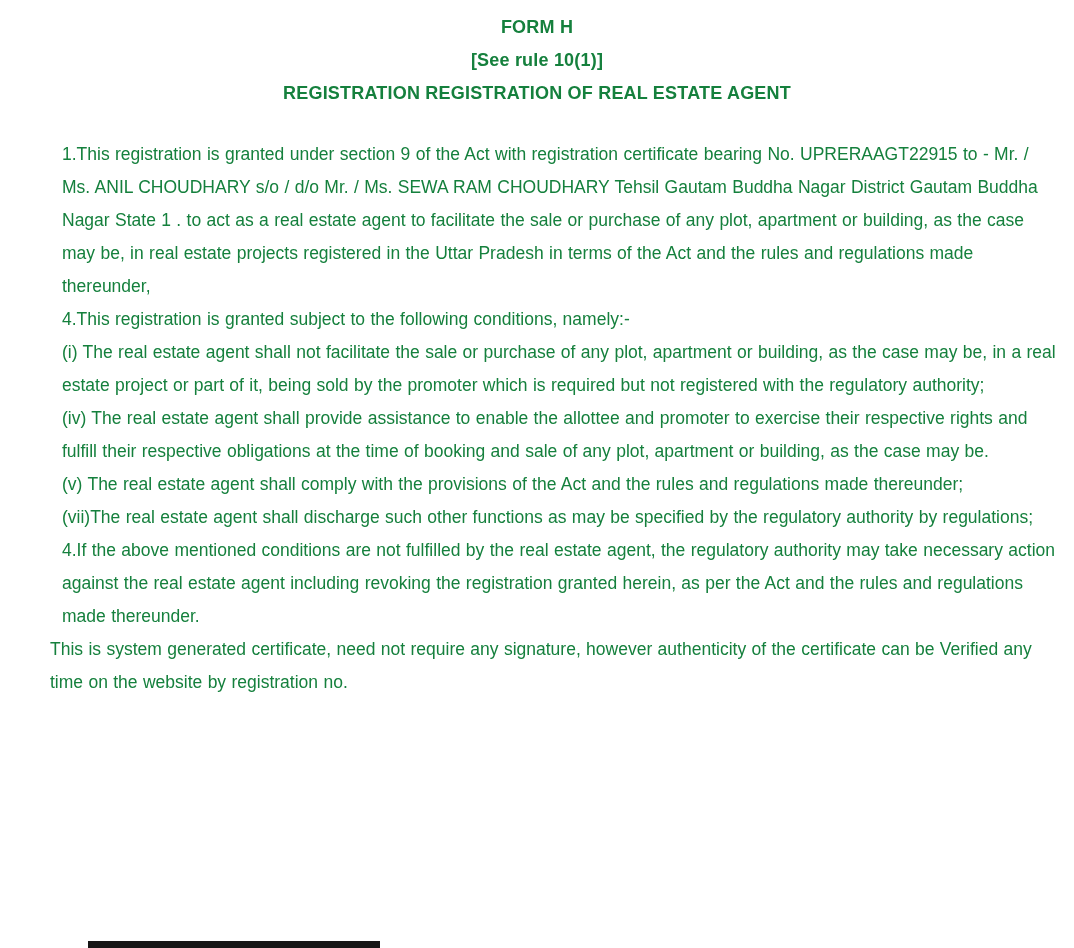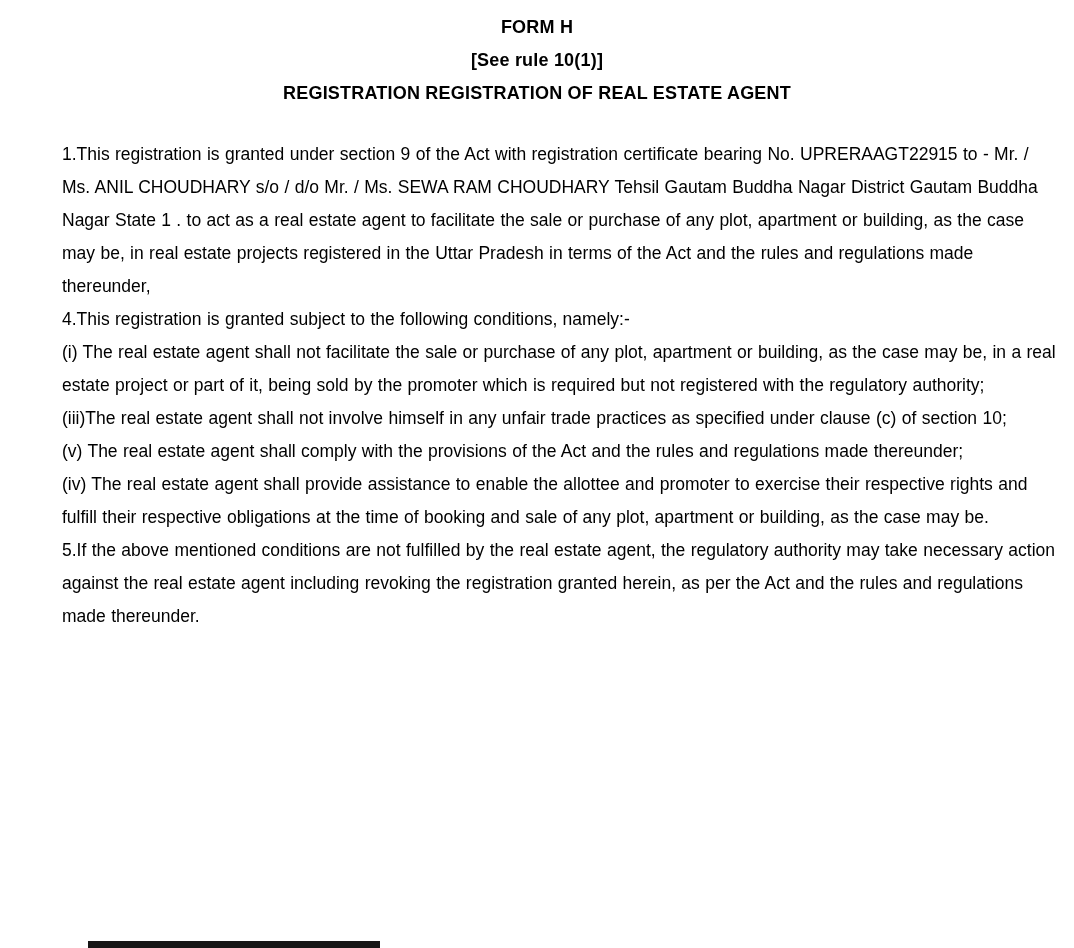--- a/index.html
+++ b/index.html
@@ -5,21 +5,21 @@
   html, body {
     margin: 0;
     padding: 0;
     background: #ffffff;
   }
   .page {
     position: relative;
     width: 1074px;
     height: 948px;
     background: #ffffff;
-    color: #000000;
+    color: #15803d;
     font-family: "Liberation Sans", "DejaVu Sans", sans-serif;
     font-size: 17.5px;
     line-height: 33px;
     overflow: hidden;
     -webkit-font-smoothing: antialiased;
   }
   .headings {
     text-align: center;
     padding-top: 11px;
   }
@@ -59,21 +59,22 @@
   <div class="headings">
     <div class="h-line">FORM H</div>
     <div class="h-line">[See rule 10(1)]</div>
     <div class="h-line">REGISTRATION REGISTRATION OF REAL ESTATE AGENT</div>
   </div>
 
   <div class="content">
     <p>1.This registration is granted under section 9 of the Act with registration certificate bearing No. UPRERAAGT22915 to - Mr. / Ms. ANIL CHOUDHARY s/o / d/o Mr. / Ms. SEWA RAM CHOUDHARY Tehsil Gautam Buddha Nagar District Gautam Buddha Nagar State 1 . to act as a real estate agent to facilitate the sale or purchase of any plot, apartment or building, as the case may be, in real estate projects registered in the Uttar Pradesh in terms of the Act and the rules and regulations made thereunder,</p>
     <p>4.This registration is granted subject to the following conditions, namely:-</p>
     <p>(i) The real estate agent shall not facilitate the sale or purchase of any plot, apartment or building, as the case may be, in a real estate project or part of it, being sold by the promoter which is required but not registered with the regulatory authority;</p>
-    <p>(iii)The real estate agent shall not involve himself in any unfair trade practices as specified under clause (c) of section 10;</p>
+    <p>(iv) The real estate agent shall provide assistance to enable the allottee and promoter to exercise their respective rights and fulfill their respective obligations at the time of booking and sale of any plot, apartment or building, as the case may be.</p>
     <p>(v) The real estate agent shall comply with the provisions of the Act and the rules and regulations made thereunder;</p>
-    <p>(iv) The real estate agent shall provide assistance to enable the allottee and promoter to exercise their respective rights and fulfill their respective obligations at the time of booking and sale of any plot, apartment or building, as the case may be.</p>
-    <p>5.If the above mentioned conditions are not fulfilled by the real estate agent, the regulatory authority may take necessary action against the real estate agent including revoking the registration granted herein, as per the Act and the rules and regulations made thereunder.</p>
+    <p>(vii)The real estate agent shall discharge such other functions as may be specified by the regulatory authority by regulations;</p>
+    <p>4.If the above mentioned conditions are not fulfilled by the real estate agent, the regulatory authority may take necessary action against the real estate agent including revoking the registration granted herein, as per the Act and the rules and regulations made thereunder.</p>
+    <p class="footer-note">This is system generated certificate, need not require any signature, however authenticity of the certificate can be Verified any time on the website by registration no.</p>
   </div>
 
   <div class="bottom-bar"></div>
 
 </div>
 
 </body></html>

